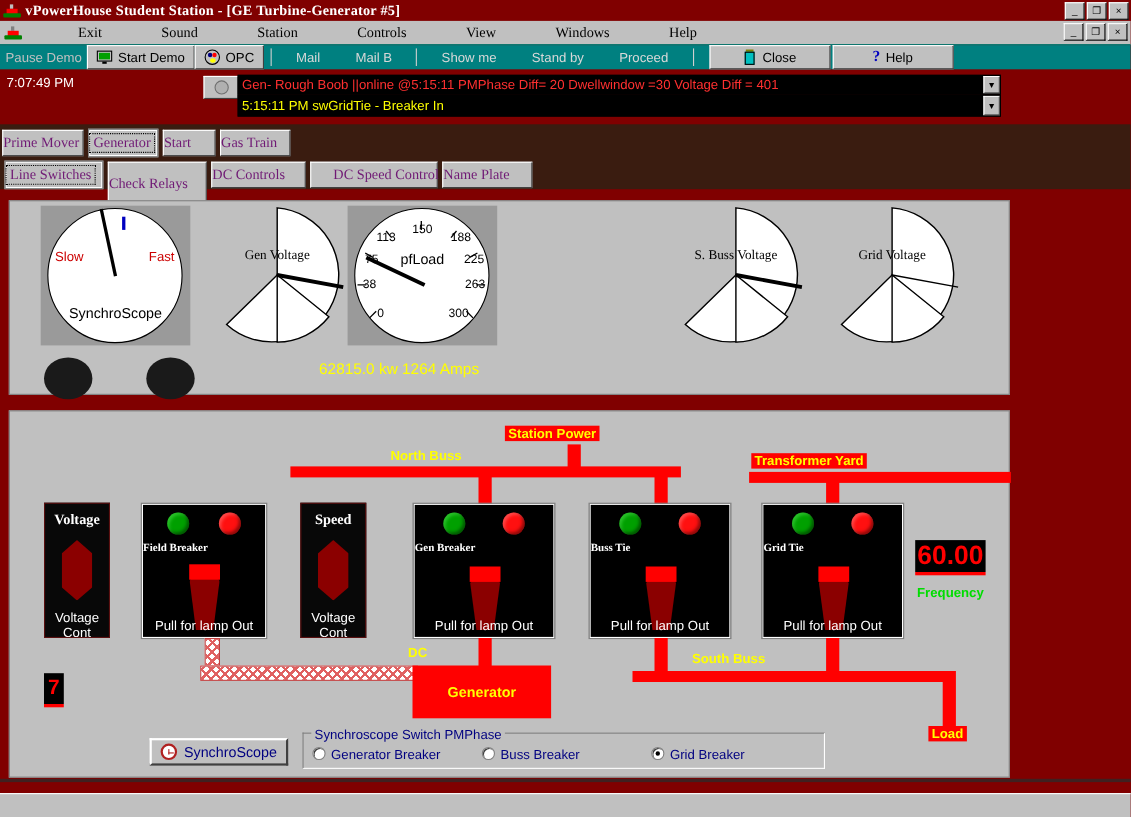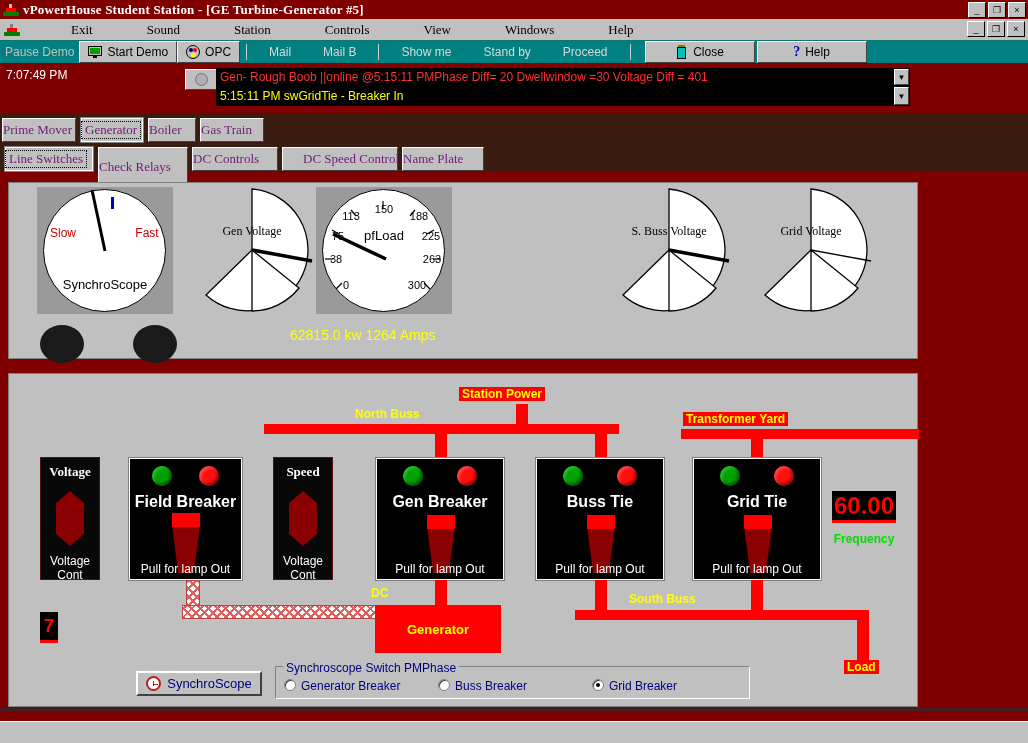--- a/index.html
+++ b/index.html
@@ -155,22 +155,22 @@
   .lblplain{
     position:absolute;color:#ffff00;font-weight:bold;font-size:12px;white-space:nowrap;
   }
   .breaker{
     position:absolute;background:#000000;
     border-top:1px solid #ffffff;border-left:1px solid #ffffff;
     border-right:1px solid #ffffff;border-bottom:1px solid #ffffff;
     box-sizing:border-box;outline:1px solid #808080;
   }
   .breaker .bname{
-    position:absolute;width:100%;text-align:center;color:#ffffff;font-weight:bold;
-    font-family:Liberation Sans, sans-serif;font-size:16px;top:34px;
+    position:absolute;width:100%;color:#ffffff;font-weight:bold;
+    font-family:Liberation Serif, serif;font-size:10px;top:34px;
   }
   .breaker .bfoot{
     position:absolute;width:100%;text-align:center;color:#ffffff;font-size:12px;bottom:3px;
     font-family:"Liberation Sans",sans-serif;
   }
   .led{position:absolute;width:20px;height:20px;border-radius:50%;}
   .led.green{background:#00a000;box-shadow:inset -2px -2px 3px rgba(0,0,0,.45), inset 2px 2px 3px rgba(120,255,120,.35);}
   .led.red{background:#ff1010;box-shadow:inset -2px -2px 3px rgba(0,0,0,.45), inset 2px 2px 3px rgba(255,160,160,.4);}
   .handle{position:absolute;}
   .handle .cap{position:absolute;left:0;top:0;width:100%;height:14px;background:#ff0000;}
@@ -345,21 +345,21 @@
 
   <div class="tabrow-bg"></div>
 
   <div class="tab" style="left:2px;top:118px;width:74px;height:24px;">
     <span class="lbl">Prime Mover</span>
   </div>
   <div class="tab sel" style="left:80px;top:117px;width:64px;height:26px;">
     <span class="lbl">Generator</span>
   </div>
   <div class="tab" style="left:148px;top:118px;width:48px;height:24px;">
-    <span class="lbl">Boiler</span>
+    <span class="lbl">Start</span>
   </div>
   <div class="tab" style="left:200px;top:118px;width:64px;height:24px;">
     <span class="lbl">Gas Train</span>
   </div>
 
   <div class="tab sel" style="left:4px;top:146px;width:90px;height:26px;">
     <span class="lbl">Line Switches</span>
   </div>
   <div class="tab" style="left:98px;top:147px;width:90px;height:40px;">
     <span class="lbl">Check Relays</span>

